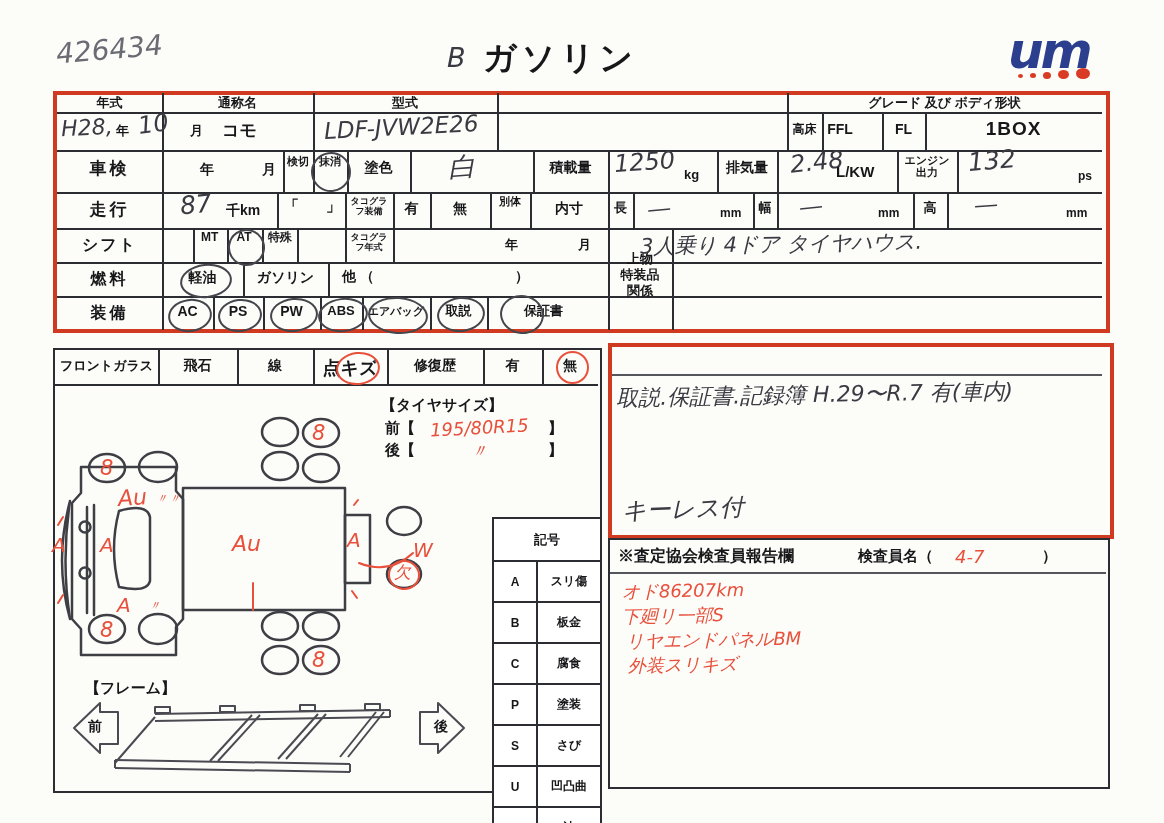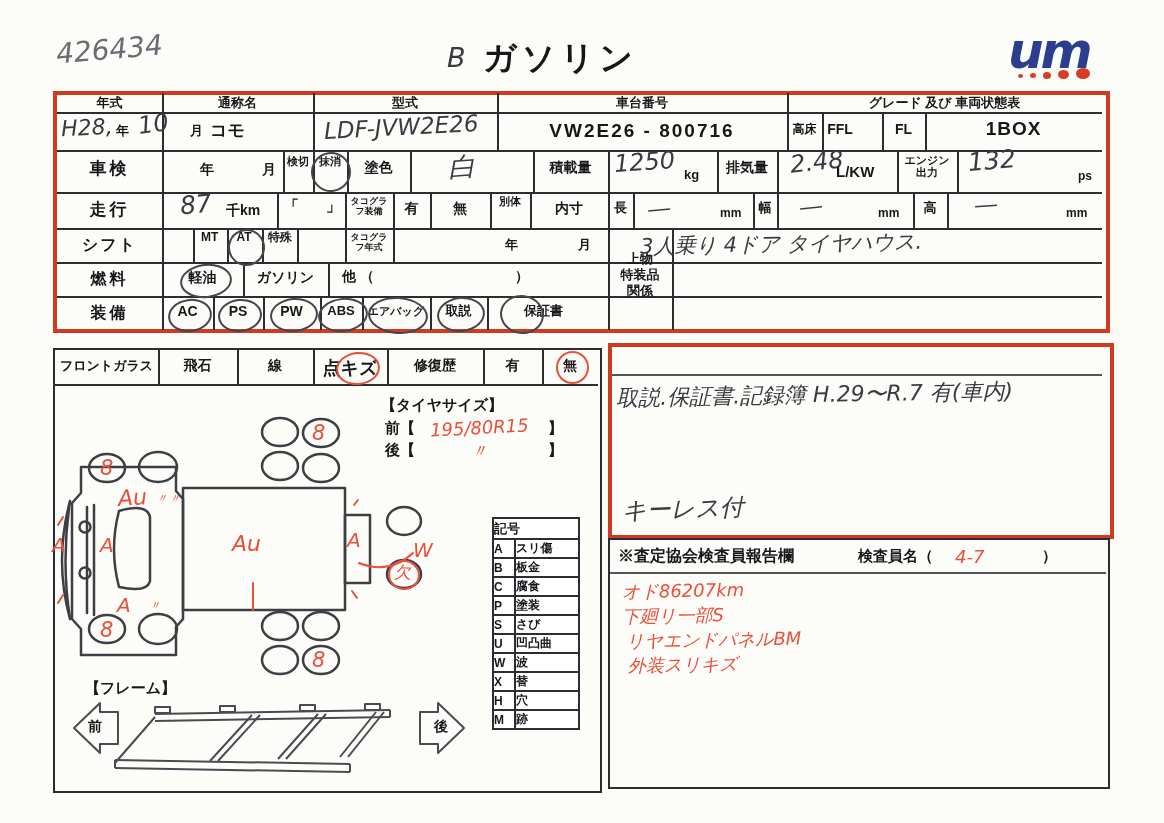--- a/index.html
+++ b/index.html
@@ -13,22 +13,22 @@
      white-space:nowrap;line-height:1;}
   .r{color:#e8503c;}
   .vl{position:absolute;width:2px;background:#2c2c33;}
   .hl{position:absolute;height:2px;background:#2c2c33;}
   .thin{background:#55555c;}
   .circ{position:absolute;border:2px solid #45454c;border-radius:50%;background:transparent;}
   .rc{border-color:#e8503c;}
   .box{position:absolute;border:2px solid #2c2c33;background:transparent;}
   .redbox{position:absolute;border:4px solid #cf3a20;background:transparent;}
   .legend-table{position:absolute;border-collapse:collapse;background:#fff;}
-  .legend-table td{border:2px solid #2c2c33;font-size:12px;font-weight:bold;text-align:left;
-     padding:0;font-family:"Liberation Sans",sans-serif;color:#17171a;}
+  .legend-table td{border:2px solid #2c2c33;font-size:12px;font-weight:bold;text-align:center;
+     padding:11px;font-family:"Liberation Sans",sans-serif;color:#17171a;}
   .logo-um{position:absolute;font-family:"DejaVu Sans",sans-serif;font-style:italic;font-weight:900;
      color:#2b3f8e;letter-spacing:-3px;}
   .dot{position:absolute;border-radius:50%;background:#d93b24;}
   svg{position:absolute;overflow:visible;}
 </style>
 </head>
 <body>
 
 <div class="page">
 
@@ -100,26 +100,24 @@
   <div class="vl" style="left:487px;top:296px;height:34px;"></div>
   <div class="vl" style="left:608px;top:150px;height:180px;"></div>
   <div class="vl" style="left:672px;top:228px;height:102px;"></div>
 
   <span class="t ctr" style="left:57px;top:96px;width:105px;font-size:13px;">年式</span>
   <span class="h" style="left:61px;top:117px;font-size:22px;transform:rotate(-3deg);">H28,</span>
   <span class="t" style="left:116px;top:124px;font-size:13px;">年</span>
   <span class="h" style="left:138px;top:112px;font-size:24px;transform:rotate(-8deg);">10</span>
   <span class="t" style="left:190px;top:124px;font-size:13px;">月</span>
   <span class="t ctr" style="left:162px;top:96px;width:151px;font-size:13px;">通称名</span>
-  <span class="t ctr" style="left:152px;top:121px;width:151px;font-size:17px;">コモ</span>
+  <span class="t ctr" style="left:164px;top:121px;width:151px;font-size:17px;">コモ</span>
   <span class="t ctr" style="left:313px;top:96px;width:184px;font-size:13px;">型式</span>
   <span class="h" style="left:324px;top:116px;font-size:23px;transform:rotate(-3deg);">LDF-JVW2E26</span>
-  <span class="t ctr" style="left:497px;top:96px;width:290px;font-size:13px;">車台番号</span>
-  <span class="t ctr" style="left:497px;top:120px;width:290px;font-size:19px;letter-spacing:2px;">VW2E26 - 800716</span>
-  <span class="t ctr" style="left:787px;top:96px;width:315px;font-size:13px;">グレード 及び 車両状態表</span>
+  <span class="t ctr" style="left:787px;top:96px;width:315px;font-size:13px;">グレード 及び ボディ形状</span>
   <span class="t ctr" style="left:787px;top:123px;width:35px;font-size:12px;">高床</span>
   <span class="t ctr" style="left:822px;top:122px;width:36px;font-size:14px;">FFL</span>
   <span class="t ctr" style="left:882px;top:122px;width:43px;font-size:14px;">FL</span>
   <span class="t ctr" style="left:925px;top:118px;width:177px;font-size:19px;letter-spacing:1px;">1BOX</span>
 
   <span class="t ctr" style="left:57px;top:159px;width:105px;font-size:17px;letter-spacing:3px;">車検</span>
   <span class="t" style="left:200px;top:162px;font-size:14px;">年</span>
   <span class="t" style="left:262px;top:162px;font-size:14px;">月</span>
   <span class="t ctr wrap" style="left:286px;top:155px;width:24px;font-size:11px;">検切</span>
   <span class="t ctr wrap" style="left:318px;top:155px;width:24px;font-size:11px;">抹消</span>

